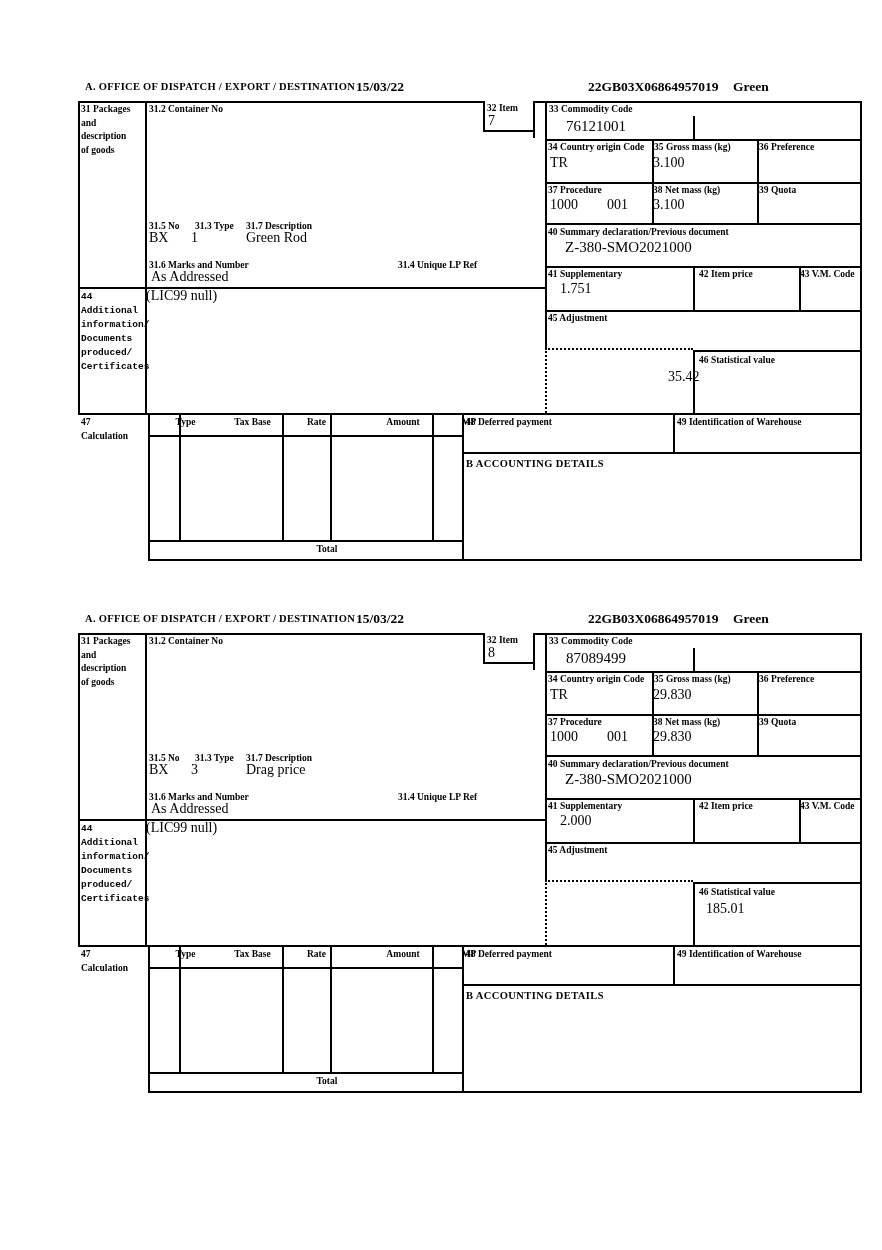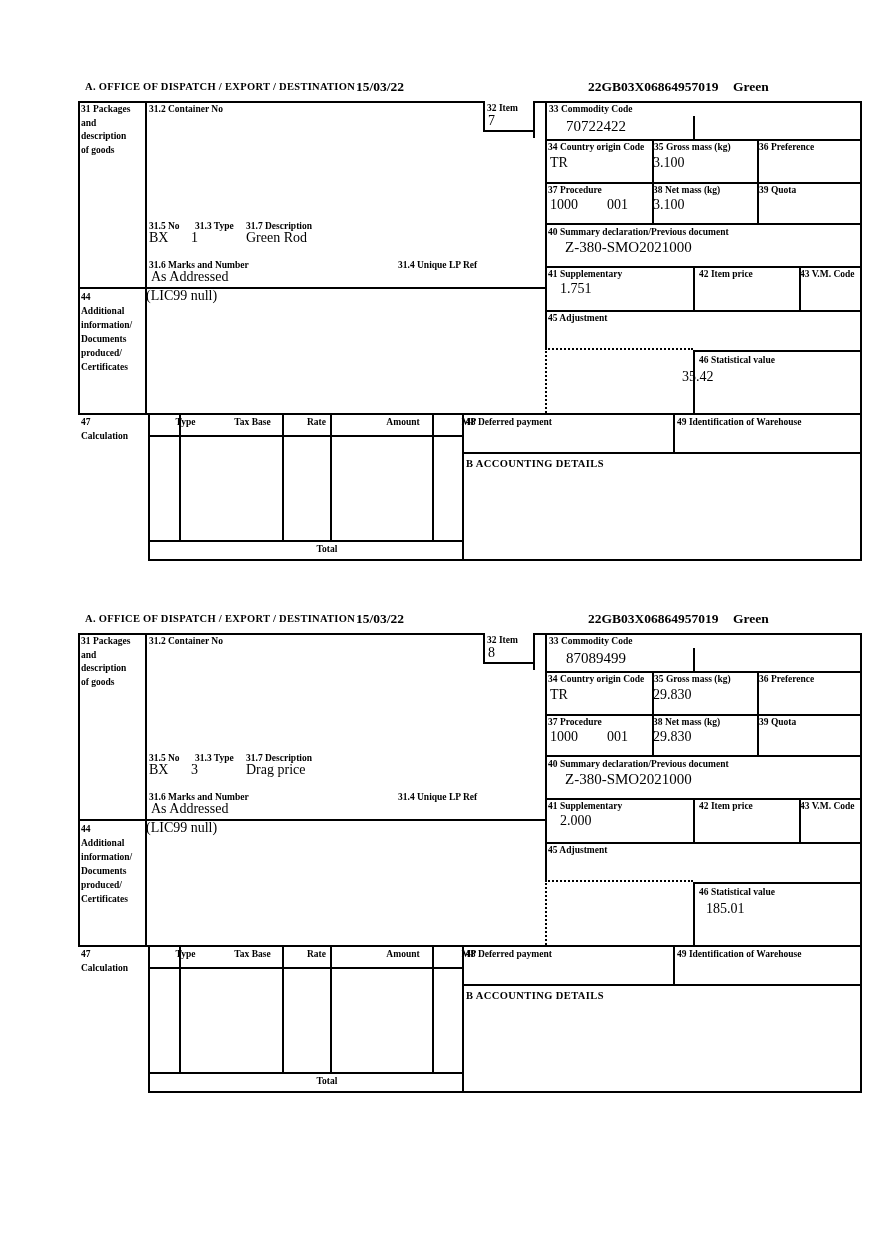--- a/index.html
+++ b/index.html
@@ -5,21 +5,21 @@
   html,body{margin:0;padding:0;background:#fff;}
   .page{position:relative;width:882px;height:1250px;background:#fff;overflow:hidden;
         font-family:"Liberation Serif",serif;color:#000;padding-left:6px;}
   .form{position:absolute;left:0;width:882px;height:500px;}
   .t{position:absolute;color:#000;white-space:nowrap;}
   .hdrA{font:bold 10.5px "Liberation Serif",serif;letter-spacing:.3px;}
   .hdrB{font:bold 13.5px "Liberation Serif",serif;}
   .lbl{font:bold 9.5px "Liberation Serif",serif;}
   .lblB{font:bold 10.5px "Liberation Serif",serif;letter-spacing:.4px;}
   .ml{white-space:pre-line;line-height:13.5px;}
-  .ml44{white-space:pre-line;line-height:14px;}
+  .ml44{white-space:pre-line;line-height:14px;font-family:Liberation Mono, monospace;}
   .val{font:14px "Liberation Serif",serif;}
   .v15{font:15px "Liberation Serif",serif;}
   .ctr{text-align:center;margin-left:22px;}
   .rgt{text-align:right;}
   .hl{position:absolute;height:2px;background:#000;}
   .vl{position:absolute;width:2px;background:#000;}
   .hld{position:absolute;height:0;border-top:2px dotted #000;}
   .vld{position:absolute;width:0;border-left:2px dotted #000;}
   .box32{position:absolute;box-sizing:border-box;border:2px solid #000;border-top:none;background:#fff;}
 </style>
@@ -91,21 +91,21 @@
 Additional
 information/
 Documents
 produced/
 Certificates</div>
     <div class="t val" style="left:146px;top:210px;">(LIC99 null)</div>
 
     <div class="t lbl" style="left:487px;top:25px;">32 Item</div>
     <div class="t val" style="left:488px;top:35px;">7</div>
     <div class="t lbl" style="left:549px;top:26px;">33 Commodity Code</div>
-    <div class="t v15" style="left:566px;top:40px;">70722422</div>
+    <div class="t v15" style="left:566px;top:40px;">76121001</div>
 
     <div class="t lbl" style="left:548px;top:64px;">34 Country origin Code</div>
     <div class="t val" style="left:550px;top:77px;">TR</div>
     <div class="t lbl" style="left:654px;top:64px;">35 Gross mass (kg)</div>
     <div class="t val" style="left:653px;top:77px;">3.100</div>
     <div class="t lbl" style="left:759px;top:64px;">36 Preference</div>
 
     <div class="t lbl" style="left:548px;top:107px;">37 Procedure</div>
     <div class="t val" style="left:550px;top:119px;">1000</div>
     <div class="t val" style="left:607px;top:119px;">001</div>
@@ -116,21 +116,21 @@
     <div class="t lbl" style="left:548px;top:149px;">40 Summary declaration/Previous document</div>
     <div class="t v15" style="left:565px;top:161px;">Z-380-SMO2021000</div>
 
     <div class="t lbl" style="left:548px;top:191px;">41 Supplementary</div>
     <div class="t val" style="left:560px;top:203px;">1.751</div>
     <div class="t lbl" style="left:699px;top:191px;">42 Item price</div>
     <div class="t lbl" style="left:800px;top:191px;">43 V.M. Code</div>
 
     <div class="t lbl" style="left:548px;top:235px;">45 Adjustment</div>
     <div class="t lbl" style="left:699px;top:277px;">46 Statistical value</div>
-    <div class="t val" style="left:682px;top:291px;">35.42</div>
+    <div class="t val" style="left:668px;top:291px;">35.42</div>
 
     <div class="t lbl ml" style="left:81px;top:338px;">47
 Calculation</div>
     <div class="t lbl ctr" style="left:148px;top:339px;width:31px;">Type</div>
     <div class="t lbl ctr" style="left:179px;top:339px;width:103px;">Tax Base</div>
     <div class="t lbl rgt" style="left:282px;top:339px;width:44px;">Rate</div>
     <div class="t lbl ctr" style="left:330px;top:339px;width:102px;">Amount</div>
     <div class="t lbl ctr" style="left:432px;top:339px;width:30px;">MP</div>
     <div class="t lbl ctr" style="left:148px;top:466px;width:314px;">Total</div>
 

